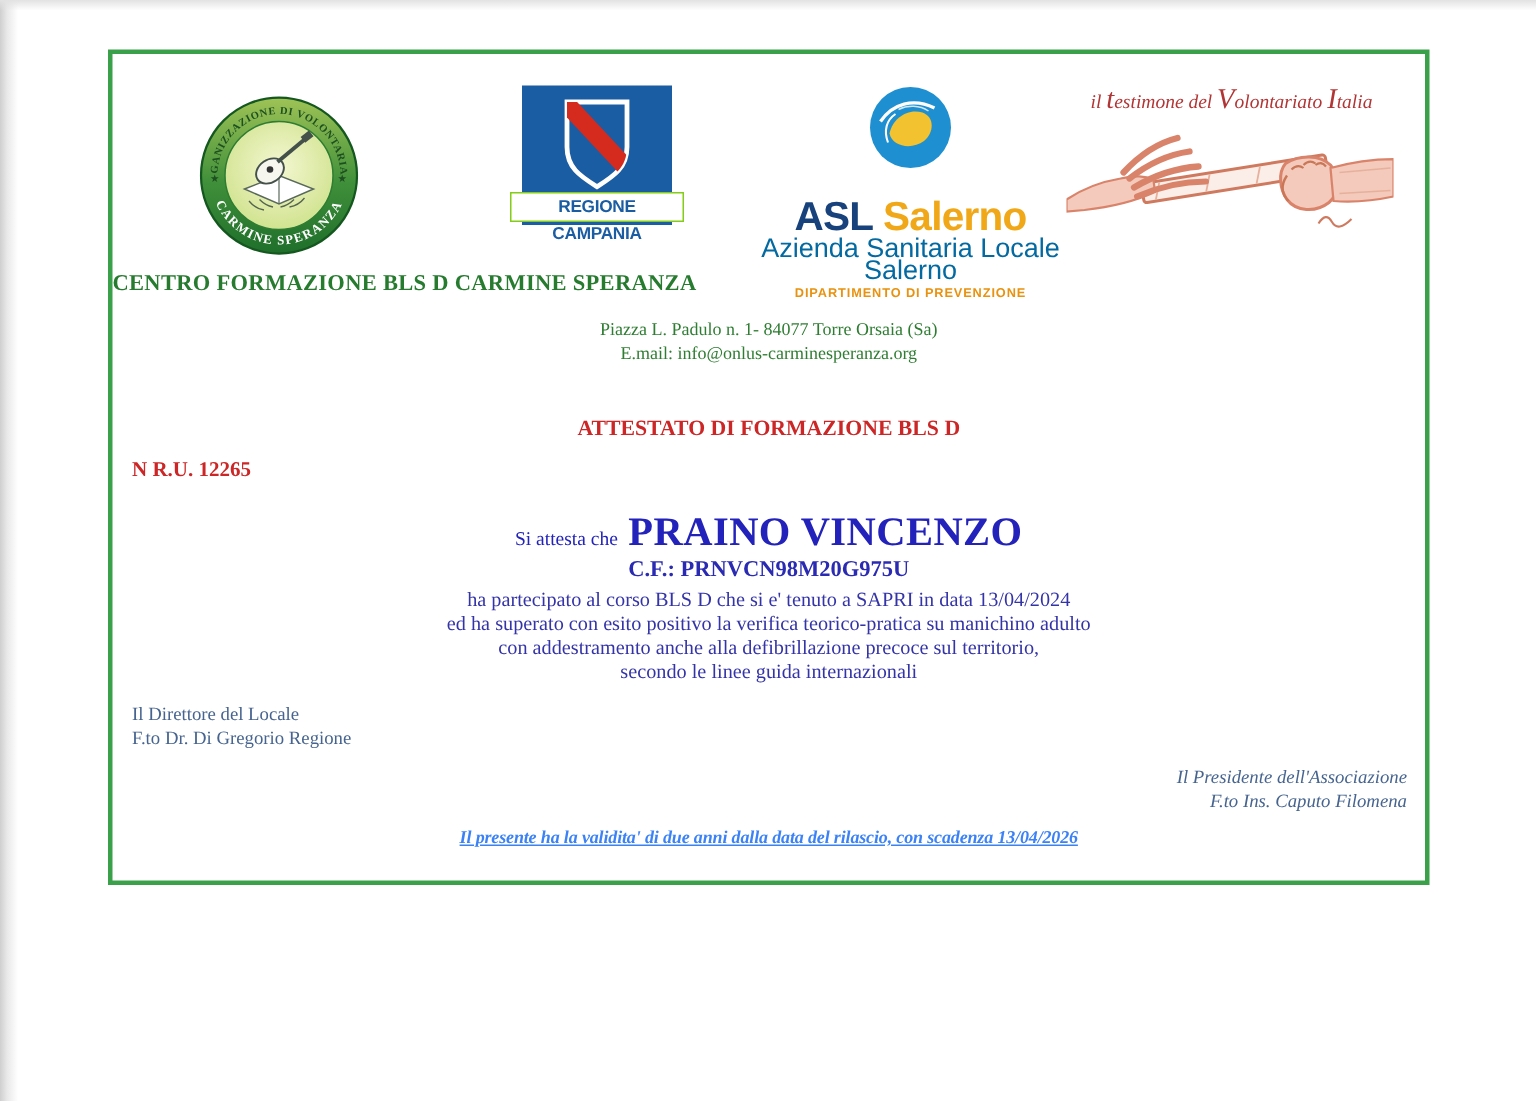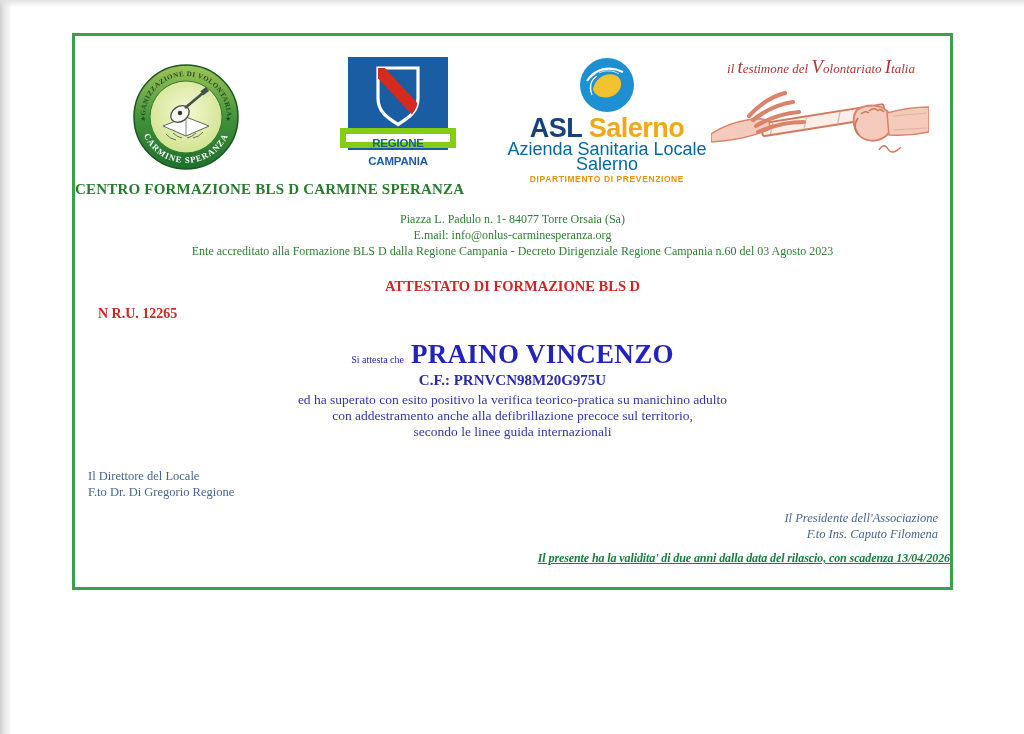--- a/index.html
+++ b/index.html
@@ -20,29 +20,29 @@
   .frame {
     position:absolute; left:72px; top:33px; width:881px; height:557px;
     border:3px solid #3aa04a; background:#ffffff;
   }
   
   .assoc-logo { position:absolute; left:58px; top:28px; width:106px; height:106px; }
   .regione { position:absolute; left:265px; top:21px; width:116px; height:96px; }
   .regione-square { position:absolute; left:8px; top:0; width:100px; height:93px; background:#1b5da2; }
   .regione-band {
     position:absolute; left:0; top:71px; width:116px; height:20px;
-    background:#ffffff; border:6px solid #84cc16;
+    background:#ffffff; border:1px solid #84cc16;
     font-family:"Liberation Sans", sans-serif; font-weight:bold;
     font-size:11.5px; color:#1b5da2; text-align:center; line-height:18px;
     letter-spacing:-0.2px;
   }
   .asl { position:absolute; left:417px; top:21px; width:230px; height:112px; text-align:center;
          font-family:"Liberation Sans", sans-serif; }
   .asl-globe { width:56px; height:56px; display:block; margin:0 auto; }
-  .asl-name { margin-top:1px; font-weight:bold; font-size:27px; line-height:28px; letter-spacing:-0.5px; }
+  .asl-name { margin-top:17px; font-weight:bold; font-size:27px; line-height:28px; letter-spacing:-0.5px; }
   .asl-a { color:#17427c; }
   .asl-s { color:#f0a818; }
   .asl-sub { font-size:18px; color:#0369a1; line-height:15px; }
   .asl-dept { font-size:8.5px; font-weight:bold; color:#e8920f; letter-spacing:0.6px; margin-top:2px; }
   .testimone { position:absolute; left:636px; top:20px; width:220px; height:108px; }
   .testimone-title {
     text-align:center; color:#b23535; font-style:italic;
     font-size:13px; line-height:22px; white-space:nowrap;
   }
   .testimone-title .bg { font-size:19px; }
@@ -55,46 +55,46 @@
   .addr-line  { position:absolute; left:0; width:100%; text-align:center; color:#2e7d32; font-size:12px; }
   .addr1 { top:176px; }
   .addr2 { top:192px; }
   .addr3 { top:208px; }
   
   .attestato {
     position:absolute; left:0; top:242px; width:100%; text-align:center;
     color:#cc2626; font-weight:bold; font-size:14.5px;
   }
   .nru {
-    position:absolute; left:23px; top:270px;
+    position:absolute; left:13px; top:270px;
     color:#cc2626; font-weight:bold; font-size:14px;
   }
   
   .attest-line { position:absolute; left:0; top:303px; width:100%; text-align:center; color:#2323bb; }
-  .attest-prefix { font-size:10px; margin-right:7px; }
+  .attest-prefix { font-size:13px; margin-right:7px; }
   .student-name { font-size:27px; font-weight:bold; letter-spacing:0.3px; }
   .cf-line {
     position:absolute; left:0; top:336px; width:100%; text-align:center;
     color:#2a2ab2; font-weight:bold; font-size:15px;
   }
   .body-par { position:absolute; left:0; top:356px; width:100%; text-align:center;
               color:#3434a8; font-size:13.5px; line-height:16px; }
   
   .director {
     position:absolute; left:13px; top:432px;
     color:#46648f; font-size:12.5px; line-height:16px;
   }
   .president {
     position:absolute; right:12px; top:474px; text-align:right;
     color:#46648f; font-size:12.5px; line-height:16px; font-style:italic;
   }
   
   .validity {
-    position:absolute; left:0; top:515px; width:100%; text-align:right;
-    color:#15803d; font-weight:bold; font-style:italic; font-size:12px;
+    position:absolute; left:0; top:515px; width:100%; text-align:center;
+    color:#3b82f6; font-weight:bold; font-style:italic; font-size:12px;
     text-decoration:underline; letter-spacing:-0.1px;
   }
 </style>
 </head>
 <body>
 
 <div class="edge-left"></div>
 <div class="edge-top"></div>
 
 <div class="frame">
@@ -194,30 +194,30 @@
       <line x1="182" y1="36" x2="216" y2="33" stroke="#e7b09c" stroke-width="1"></line>
       <line x1="182" y1="50" x2="216" y2="48" stroke="#e7b09c" stroke-width="1"></line>
 
       <path d="M168,70 q5,-8 9,-1 q4,7 13,-2" stroke="#cf7a5f" stroke-width="1.4" fill="none"></path>
     </svg>
   </div>
 
   <div class="center-name">CENTRO FORMAZIONE BLS D CARMINE SPERANZA</div>
   <div class="addr-line addr1">Piazza L. Padulo n. 1- 84077 Torre Orsaia (Sa)</div>
   <div class="addr-line addr2">E.mail: info@onlus-carminesperanza.org</div>
-  <div class="addr-line addr3">Ente accreditato alla Formazione BLS D dalla Regione Campania - Decreto Dirigenziale Regione Campania n.60 del 03 Agosto 2023</div>
 
   <div class="attestato">ATTESTATO DI FORMAZIONE BLS D</div>
   <div class="nru">N R.U. 12265</div>
 
   <div class="attest-line">
     <span class="attest-prefix">Si attesta che</span><span class="student-name">PRAINO VINCENZO</span>
   </div>
   <div class="cf-line">C.F.: PRNVCN98M20G975U</div>
   <div class="body-par">
+    <div>ha partecipato al corso BLS D che si e' tenuto a SAPRI in data 13/04/2024</div>
     <div>ed ha superato con esito positivo la verifica teorico-pratica su manichino adulto</div>
     <div>con addestramento anche alla defibrillazione precoce sul territorio,</div>
     <div>secondo le linee guida internazionali</div>
   </div>
 
   <div class="director">
     <div>Il Direttore del Locale</div>
     <div>F.to Dr. Di Gregorio Regione</div>
   </div>
   <div class="president">

